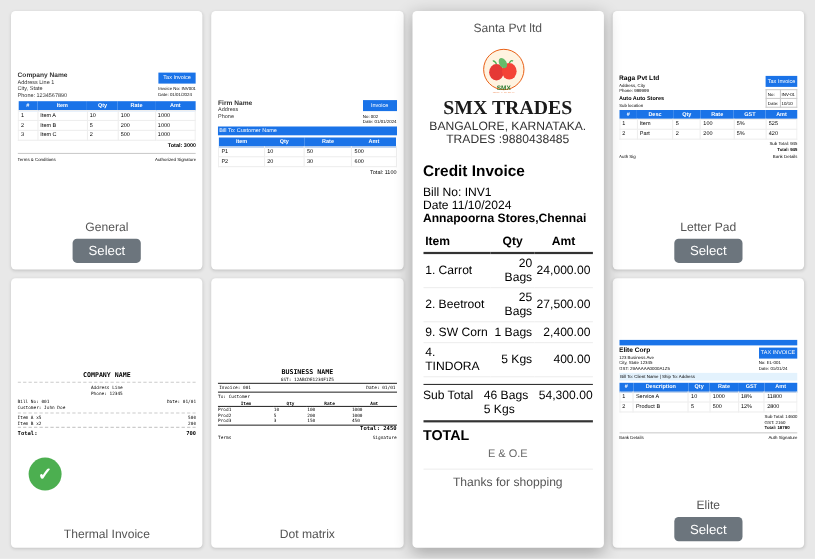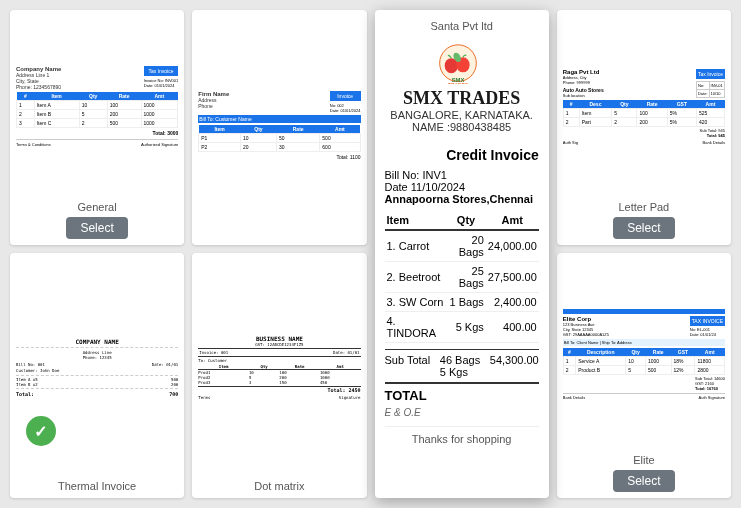--- a/index.html
+++ b/index.html
@@ -117,21 +117,21 @@
       font-size: 11px;
       color: #333;
     }
     .featured-header .phone {
       font-size: 11px;
       color: #333;
     }
     .featured-title {
       font-size: 14px;
       font-weight: bold;
-      text-align: right;
+      text-align: left;
       margin: 6px 0;
       width: 100%;
     }
     .featured-info {
       font-size: 11px;
       width: 100%;
       margin-bottom: 6px;
     }
     .featured-info .bold { font-weight: bold; }
     .featured-table {
@@ -173,25 +173,24 @@
       padding-top: 4px;
       display: flex;
       justify-content: space-between;
       margin-top: 4px;
     }
     .featured-total .amount {
       font-size: 16px;
     }
     .featured-eoe {
       width: 100%;
-      text-align: left;
+      text-align: center;
       font-size: 10px;
       color: #666;
       margin-top: 4px;
-      font-style: italic;
     }
     .featured-thanks {
       width: 100%;
       text-align: center;
       font-size: 11px;
       color: #555;
       margin-top: 8px;
       border-top: 1px solid #eee;
       padding-top: 6px;
     }
@@ -354,21 +353,21 @@
           <path d="M36 28 Q38 24 40 26" stroke="#4caf50" stroke-width="1.5" fill="none"></path>
 
           <ellipse cx="29" cy="28" rx="4" ry="6" fill="#66bb6a" transform="rotate(-30 29 28)"></ellipse>
 
           <text x="30" y="57" text-anchor="middle" font-size="7" font-weight="bold" fill="#2e7d32">SMX</text>
           <text x="30" y="64" text-anchor="middle" font-size="6" fill="#e65100">TRADES</text>
         </svg>
       </div>
       <div class="company">SMX TRADES</div>
       <div class="address">BANGALORE, KARNATAKA.</div>
-      <div class="phone">NAME :9880438485</div>
+      <div class="phone">TRADES :9880438485</div>
     </div>
     <div class="featured-title">Credit Invoice</div>
     <div class="featured-info">
       <div>Bill No: INV1</div>
       <div>Date 11/10/2024</div>
       <div class="bold">Annapoorna Stores,Chennai</div>
     </div>
     <table class="featured-table">
       <thead>
         <tr>
@@ -382,21 +381,21 @@
           <td>1. Carrot</td>
           <td>20 Bags</td>
           <td>24,000.00</td>
         </tr>
         <tr>
           <td>2. Beetroot</td>
           <td>25 Bags</td>
           <td>27,500.00</td>
         </tr>
         <tr>
-          <td>3. SW Corn</td>
+          <td>9. SW Corn</td>
           <td>1 Bags</td>
           <td>2,400.00</td>
         </tr>
         <tr>
           <td>4. TINDORA</td>
           <td>5 Kgs</td>
           <td>400.00</td>
         </tr>
       </tbody>
     </table>

